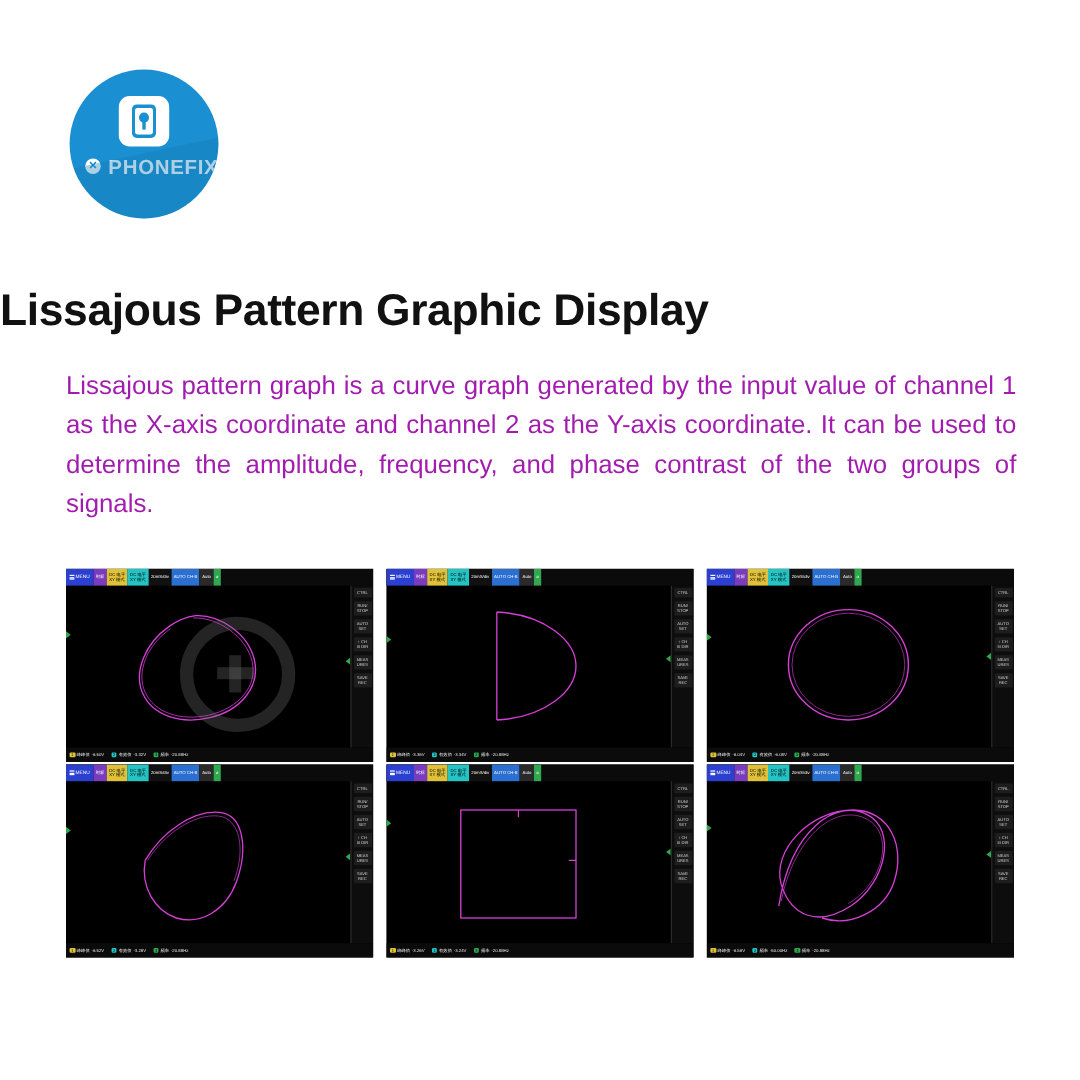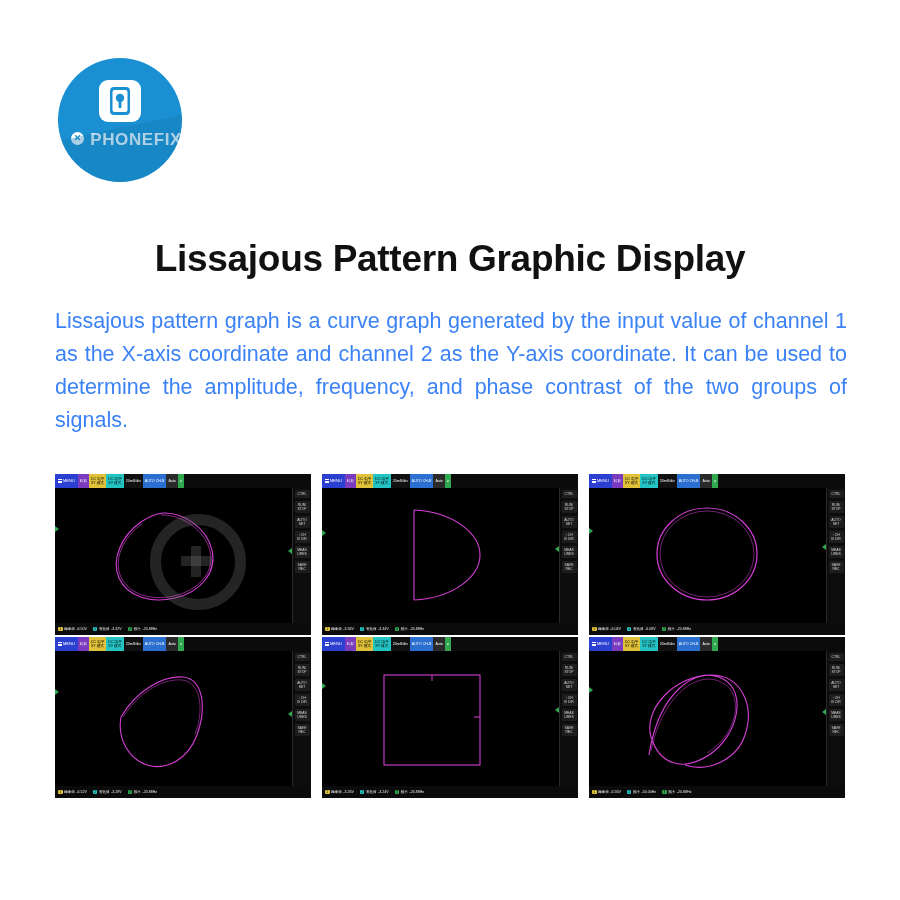--- a/index.html
+++ b/index.html
@@ -81,35 +81,35 @@
     text-align: center;
     font-weight: bold;
   }
 
   
   .headline {
     position: absolute;
     left: 0;
     top: 238px;
     width: 900px;
-    text-align: center;
+    text-align: left;
     font-size: 37px;
     font-weight: bold;
     color: #111111;
     letter-spacing: -0.3px;
     font-family: "Liberation Sans", sans-serif;
   }
   .paragraph {
     position: absolute;
     left: 55px;
     top: 305px;
     width: 792px;
     font-size: 21.5px;
     line-height: 33px;
-    color: #3b82f6;
+    color: #a21caf;
     text-align: justify;
     font-family: "Liberation Sans", sans-serif;
   }
 
   
   .grid {
     position: absolute;
     left: 55px;
     top: 474px;
     width: 790px;

